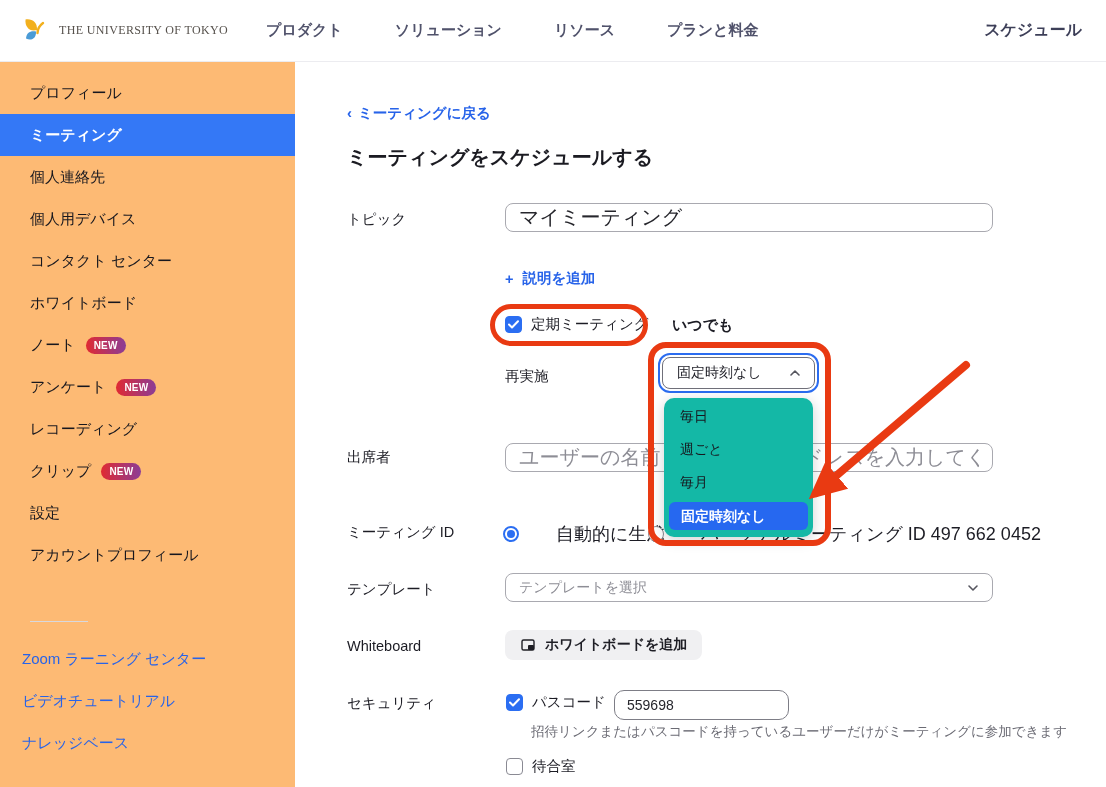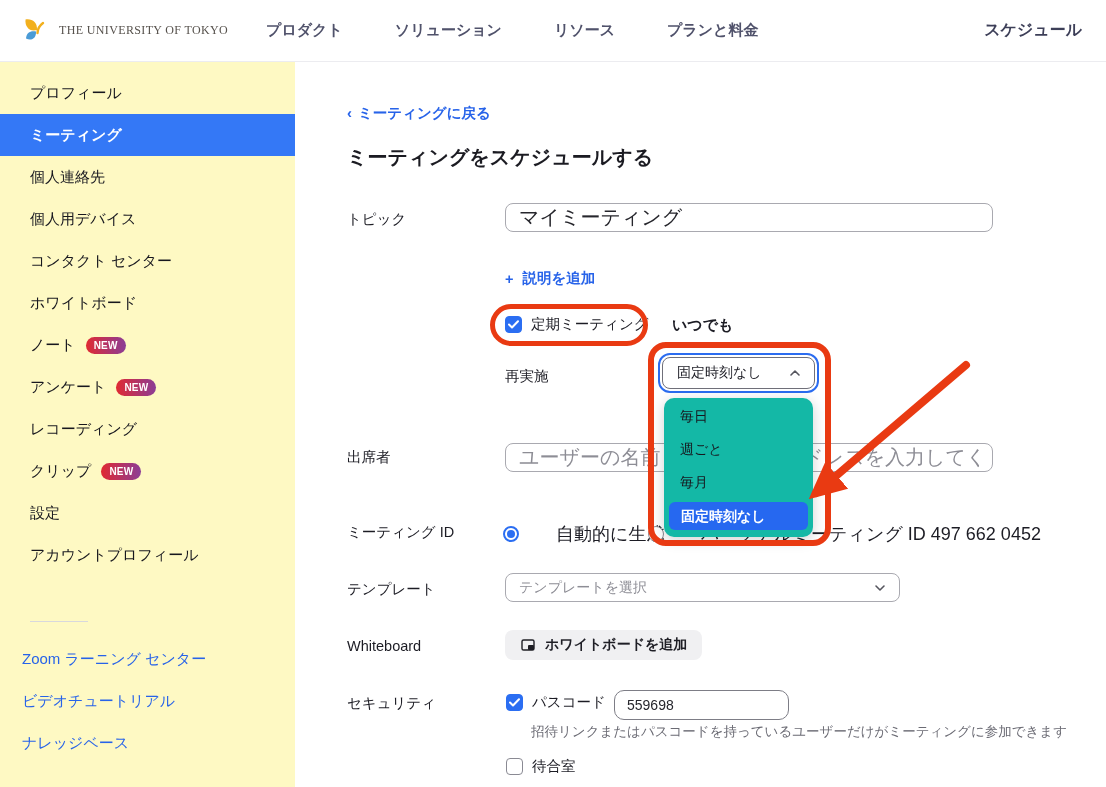--- a/index.html
+++ b/index.html
@@ -24,21 +24,21 @@
   .nav-item {
     font-size:15px; font-weight:700; color:#50526b; cursor:pointer; white-space:nowrap;
   }
   .schedule-link {
     position:absolute; right:24px; font-size:16px; font-weight:700; color:#3d3f58;
     cursor:pointer; white-space:nowrap;
   }
   
   .sidebar {
     position:absolute; top:62px; left:0; width:295px; height:725px;
-    background:#fef9c3; padding-top:10px; z-index:2;
+    background:#fdba74; padding-top:10px; z-index:2;
   }
   .side-item {
     height:42px; display:flex; align-items:center; padding-left:30px;
     font-size:15px; color:#17171e; cursor:pointer; white-space:nowrap;
   }
   .side-item.active { background:#3478f6; color:#ffffff; font-weight:700; }
   .badge-new {
     margin-left:10px; font-size:10px; font-weight:700; color:#fff;
     background:linear-gradient(90deg,#e02a32,#8b3d96);
     padding:3px 8px; border-radius:11px; letter-spacing:.02em;
@@ -106,21 +106,21 @@
   .radiorow { position:absolute; display:flex; align-items:center; gap:9px; cursor:pointer; }
   .radio { width:16px; height:16px; border-radius:50%; border:1.5px solid #8a8a93; background:#fff; flex:none; position:relative; }
   .radio.sel { border:2px solid #2b6ef2; }
   .radio.sel::after {
     content:""; position:absolute; top:2px; left:2px; width:8px; height:8px;
     border-radius:50%; background:#2b6ef2;
   }
   .radio-label { font-size:18px; color:#1c1c24; white-space:nowrap;margin-left:28px; }
   
   .tpl-select {
-    position:absolute; top:511px; left:210px; width:395px; height:29px;
+    position:absolute; top:511px; left:210px; width:488px; height:29px;
     border:1px solid #a9a9b0; border-radius:8px; background:#fff;
     display:flex; align-items:center; padding:0 12px 0 13px; cursor:pointer;
   }
   .tpl-placeholder { font-size:14px; color:#8d8d95; flex:1; white-space:nowrap; }
   
   .wb-btn {
     position:absolute; top:568px; left:210px; height:30px; background:#f0f0f2;
     border:none; border-radius:8px; padding:0 15px; display:flex; align-items:center; gap:9px;
     font-size:14px; font-weight:700; color:#1f1f26; cursor:pointer; font-family:inherit; white-space:nowrap;justify-content:flex-end;
   }

